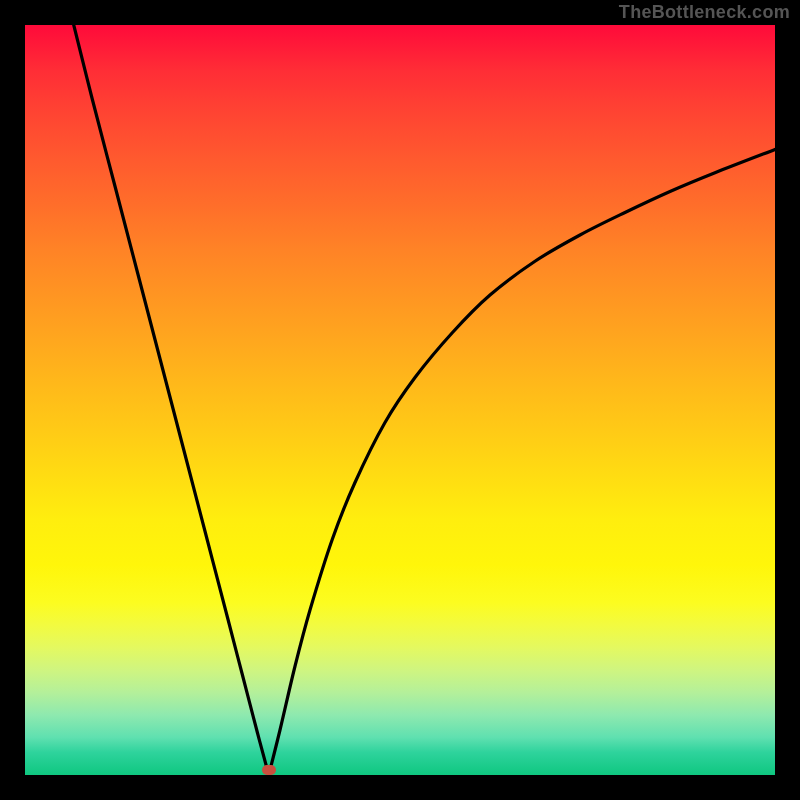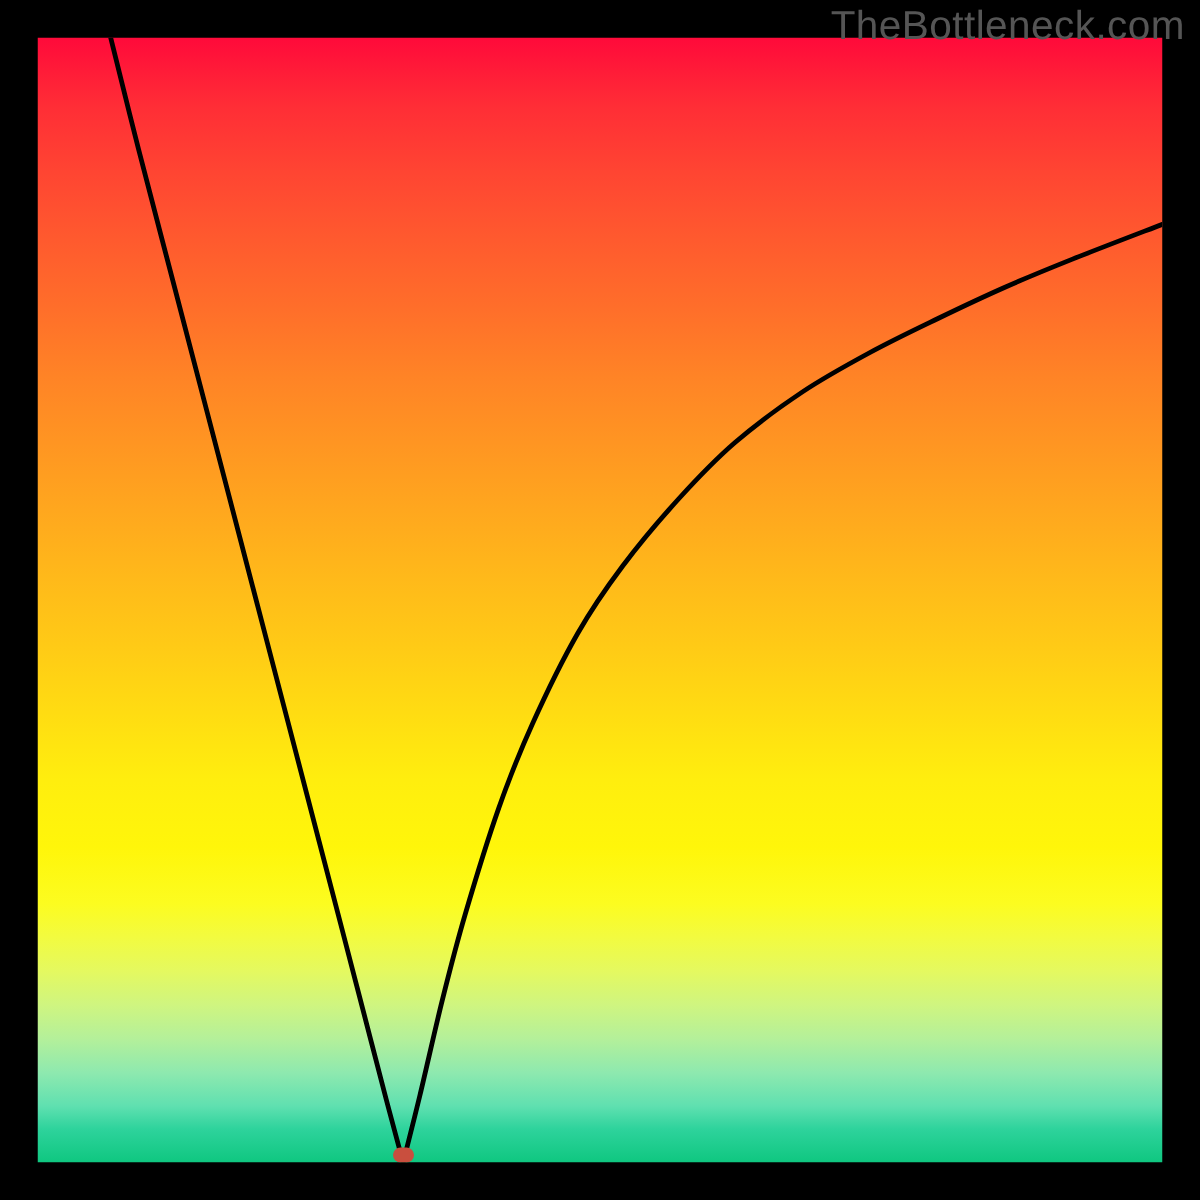--- a/index.html
+++ b/index.html
@@ -15,22 +15,22 @@
     position: relative;
     width: 800px;
     height: 800px;
     background: #000;
   }
   .watermark {
     position: absolute;
     top: 2px;
     right: 10px;
     color: #555;
-    font-size: 27px;
-    font-weight: normal;
+    font-size: 18px;
+    font-weight: bold;
     letter-spacing: 0.3px;
     z-index: 10;
   }
   .plot-area {
     position: absolute;
     left: 25px;
     top: 25px;
     width: 750px;
     height: 750px;
     overflow: hidden;

